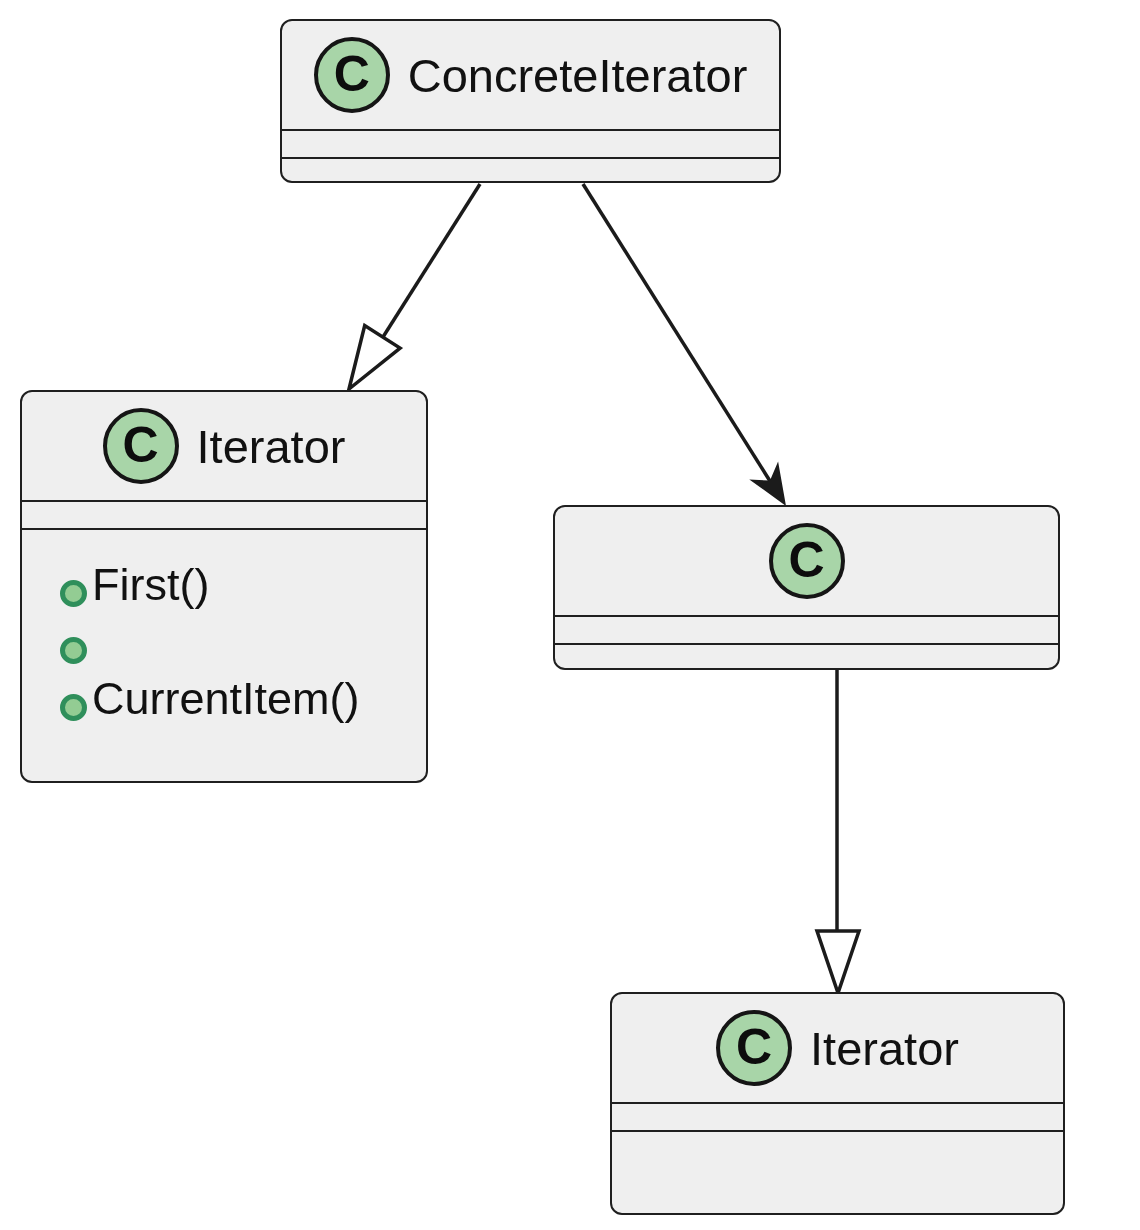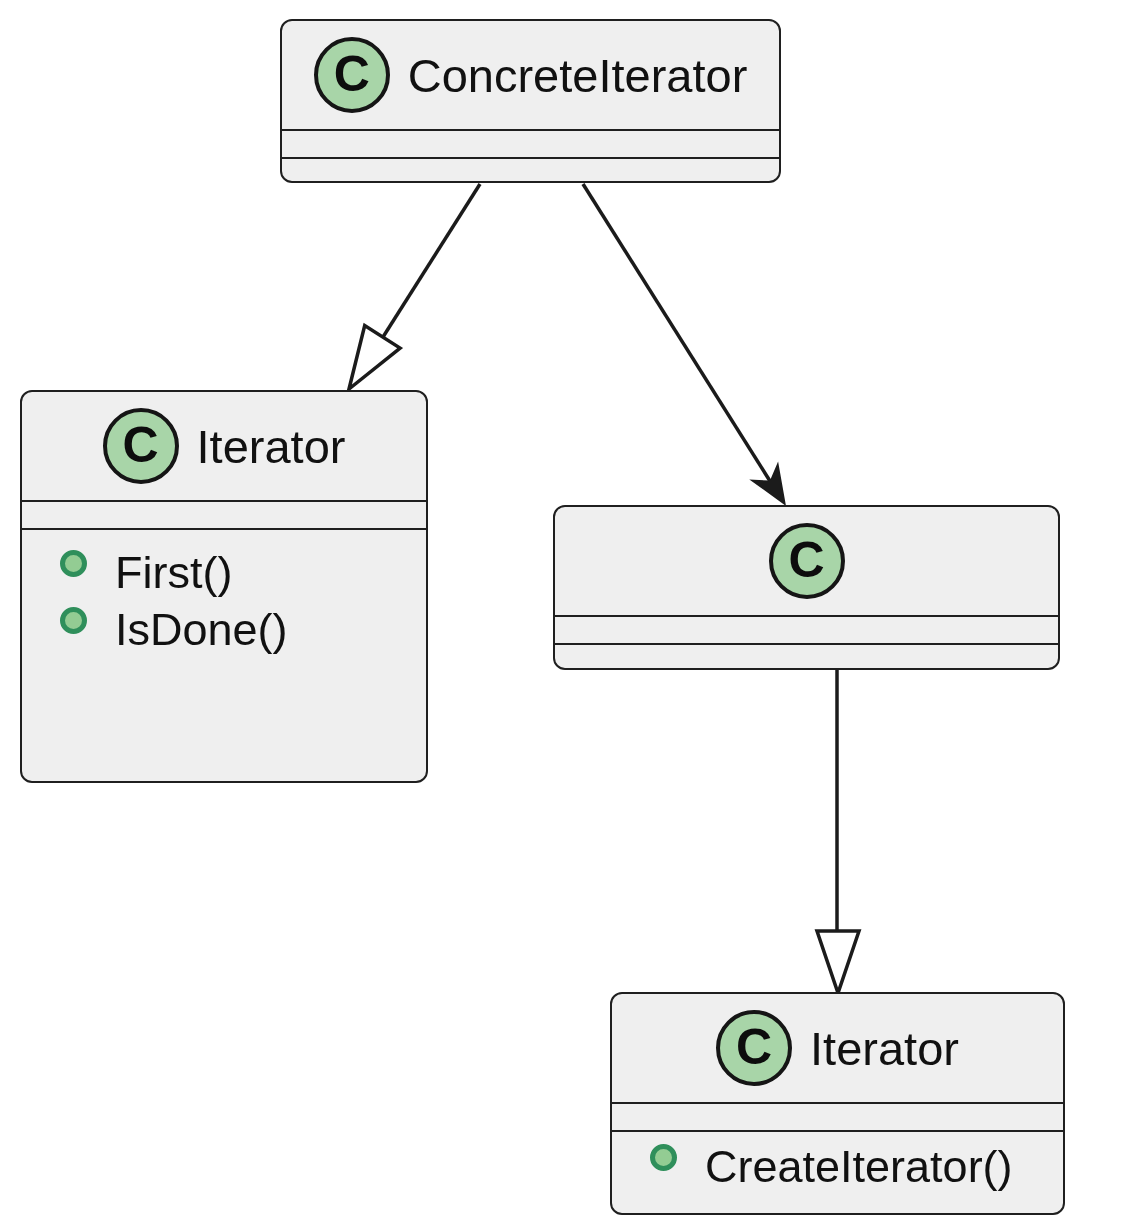--- a/index.html
+++ b/index.html
@@ -57,22 +57,22 @@
   .class-title{
     font-size:47px;line-height:1;color:var(--text,#111);
     white-space:nowrap;
   }
   .divider{height:0;border-top:2.5px solid var(--node-border,#1f1f1f);flex:0 0 auto;}
   .attrs-section{height:26px;flex:0 0 auto;}
   .methods-section{flex:1 1 auto;padding-top:20px;}
   .methods-section.empty{padding-top:0;}
   .method-row{
     height:57px;
-    display:flex;align-items:flex-start;
-    padding-left:38px;gap:28px;
+    display:flex;align-items:flex-end;
+    padding-left:38px;gap:5px;
   }
   .method-dot{
     width:27px;height:27px;flex:0 0 auto;
     box-sizing:border-box;border-radius:50%;
     border:5px solid var(--method-dot-stroke,#2f8f5b);
     background:var(--method-dot-fill,#93cc93);
   }
   .method-label{font-size:45px;line-height:1;white-space:nowrap;color:var(--text,#111);}
 </style>
 </head>
@@ -117,21 +117,24 @@
     <div class="divider"></div>
     <div class="attrs-section"></div>
     <div class="divider"></div>
     <div class="methods-section">
       <div class="method-row">
         <span class="method-dot"></span>
         <span class="method-label">First()</span>
       </div>
       <div class="method-row">
         <span class="method-dot"></span>
-        <span class="method-label">IsDone()</span>
+      </div>
+      <div class="method-row">
+        <span class="method-dot"></span>
+        <span class="method-label">CurrentItem()</span>
       </div>
     </div>
   </div>
 
   <div class="class-box box-concrete-aggregate">
     <div class="class-header">
       <span class="class-badge">C</span>
     </div>
     <div class="divider"></div>
     <div class="attrs-section"></div>
@@ -140,21 +143,15 @@
   </div>
 
   <div class="class-box box-aggregate">
     <div class="class-header">
       <span class="class-badge">C</span>
       <span class="class-title">Iterator</span>
     </div>
     <div class="divider"></div>
     <div class="attrs-section"></div>
     <div class="divider"></div>
-    <div class="methods-section" style="padding-top:12px;">
-      <div class="method-row">
-        <span class="method-dot"></span>
-        <span class="method-label">CreateIterator()</span>
-      </div>
-    </div>
   </div>
 
 </div>
 
 </body></html>

